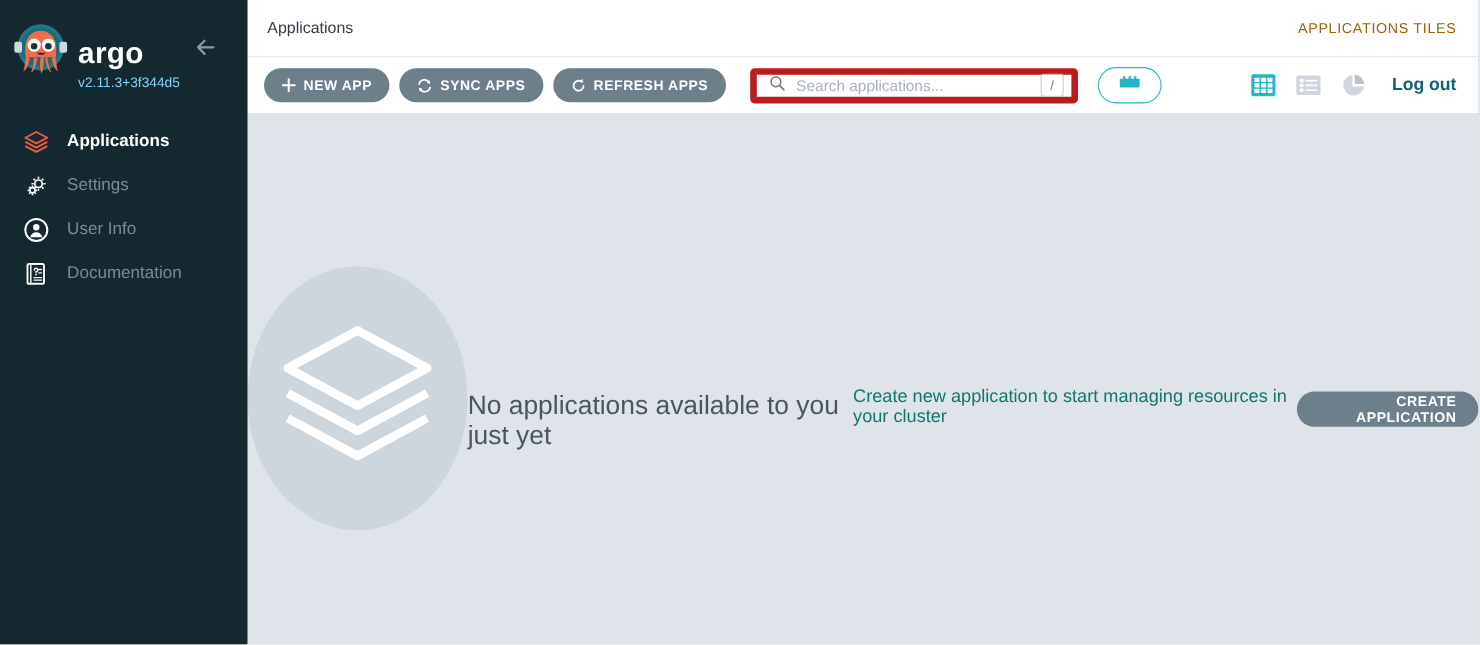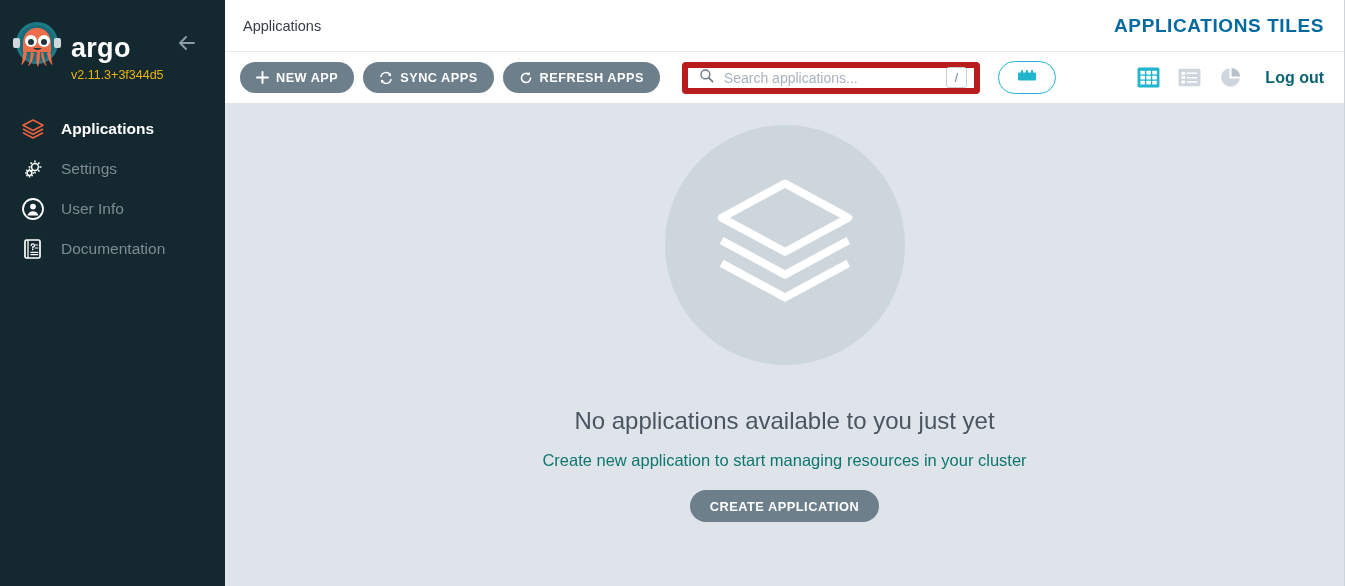--- a/index.html
+++ b/index.html
@@ -46,21 +46,21 @@
     display: block;
     font-size: 27px;
     font-weight: bold;
     color: #ffffff;
     letter-spacing: 0.3px;
     line-height: 1;
   }
   .brand-version {
     display: block;
     font-size: 12.5px;
-    color: #eab308;
+    color: #7dd3fc;
     margin-top: 7px;
     line-height: 1;
   }
   .collapse-arrow {
     position: absolute;
     right: 27px;
     top: 32px;
     width: 22px; height: 22px;
     cursor: pointer;
   }
@@ -102,24 +102,24 @@
     justify-content: space-between;
     padding: 0 20px 0 18px;
     border-bottom: 1px solid #e8ebee;
     flex: 0 0 52px;
   }
   .breadcrumb {
     font-size: 14.5px;
     color: #363c4a;
   }
   .tiles-link {
-    font-size: 19px;
-    color: #0369a1;
+    font-size: 13px;
+    color: #a16207;
     letter-spacing: 0.6px;
-    font-weight: bold;
+    font-weight: normal;
     cursor: pointer;
   }
 
   .toolbar {
     height: 51px;
     background: #ffffff;
     display: flex;
     align-items: center;
     padding: 0 20px 0 15px;
     flex: 0 0 51px;
@@ -205,24 +205,24 @@
     cursor: pointer;
     margin-left: 6px;
     font-weight: bold;
   }
 
   
   .content {
     flex: 1;
     background: #dee4ea;
     display: flex;
-    flex-direction: column;
+    flex-direction: row;
     align-items: center;
     justify-content: flex-start;
-    padding-top: 22px;
+    padding-top: 35px;
   }
   .empty-circle {
     width: 240px; height: 240px;
     border-radius: 50%;
     background: #cdd6dd;
     display: flex;
     align-items: center;
     justify-content: center;
   }
   .empty-title {
@@ -242,20 +242,21 @@
     padding: 0 20px;
     border-radius: 16px;
     background: #6d7f8b;
     color: #ffffff;
     font-size: 12.8px;
     font-weight: bold;
     letter-spacing: 0.5px;
     border: none;
     cursor: pointer;
     font-family: "Liberation Sans", sans-serif;
+    text-align: right;
   }
 </style>
 </head>
 <body>
 
 <div class="app">
 
   <aside class="sidebar">
 
     <div class="brand">

